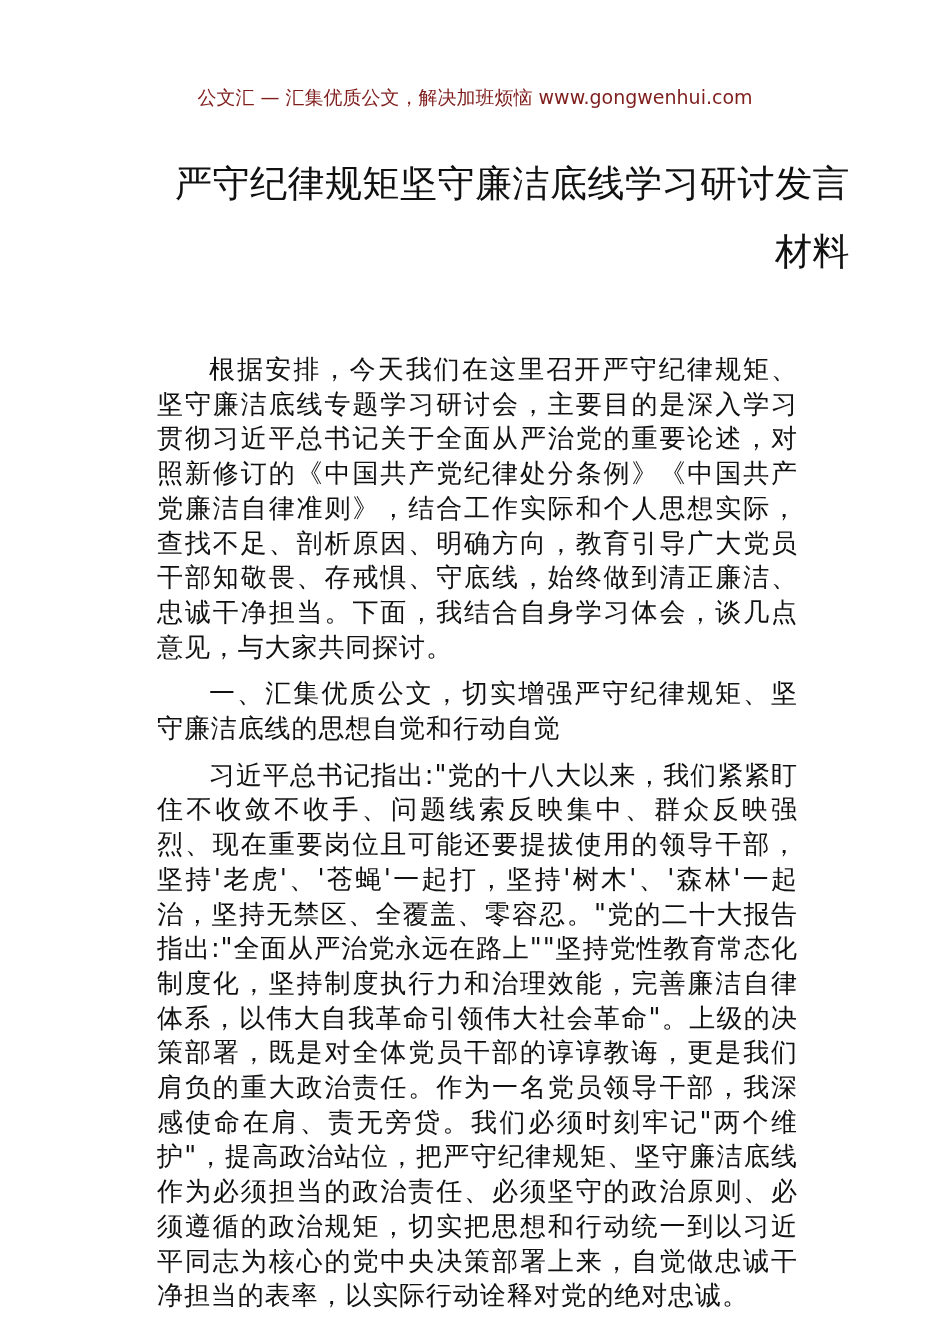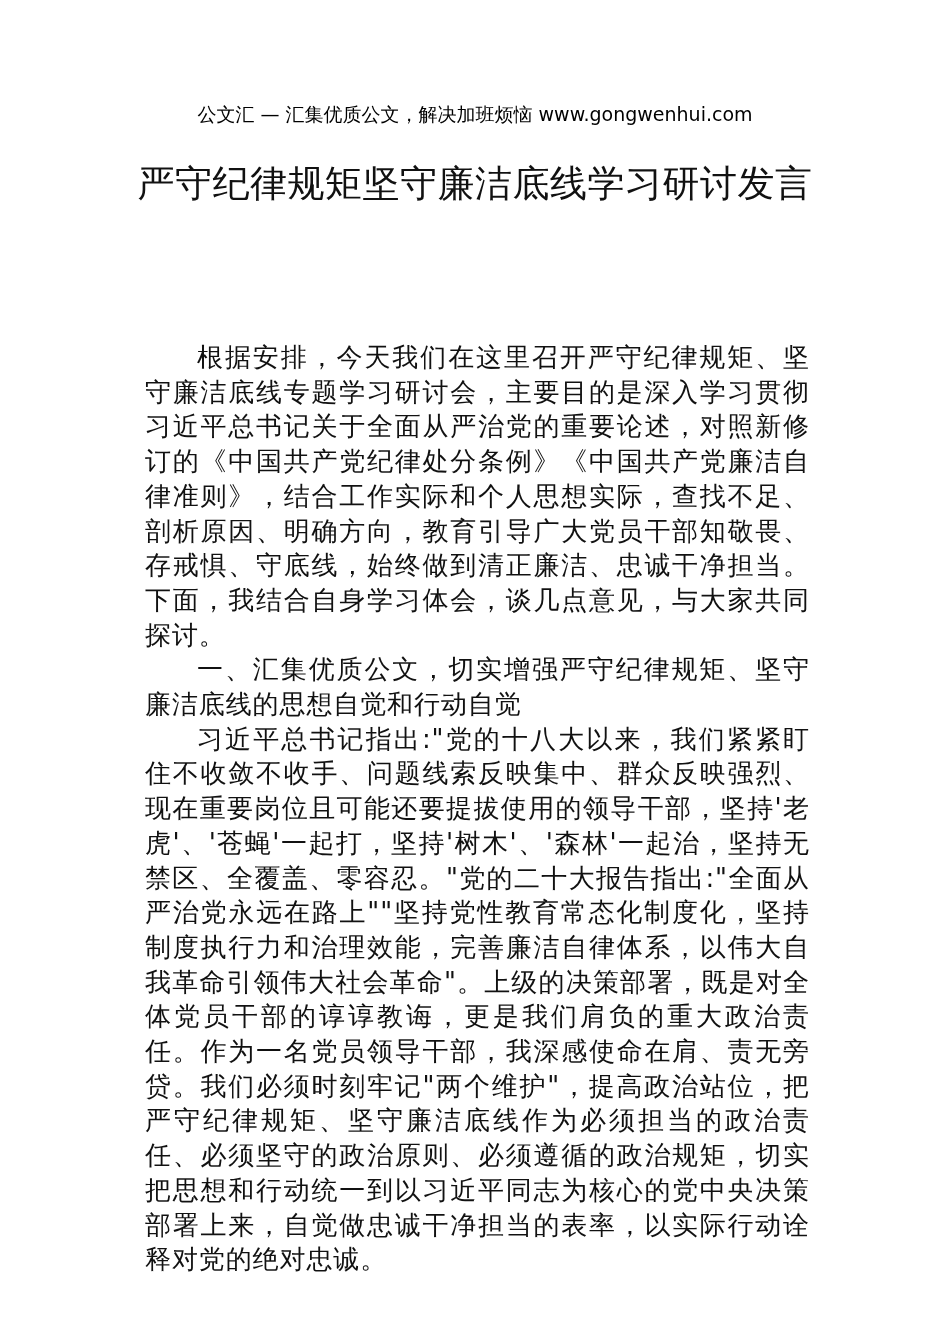--- a/index.html
+++ b/index.html
@@ -16,58 +16,58 @@
       color: #111111;
     }
     .header-banner {
       position: absolute;
       top: 84px;
       left: 0;
       width: 950px;
       text-align: center;
       font-size: 19px;
       line-height: 26px;
-      color: #000000;
+      color: #7f1d1d;
       letter-spacing: 0px;
-      margin-top: 17px;
     }
     .doc-title {
       position: absolute;
       top: 150px;
       left: 100px;
       width: 750px;
-      text-align: center;
+      text-align: right;
       font-size: 37px;
       line-height: 68px;
       color: #111111;
       letter-spacing: 0.5px;
     }
     .doc-body {
       position: absolute;
       top: 340px;
       left: 145px;
       width: 665px;
       font-size: 26px;
       line-height: 34.7px;
       color: #111111;
       text-align: justify;
       text-justify: inter-character;
       letter-spacing: 0.9px;
     }
     .doc-body p {
-      margin: 0;
+      margin: 12px;
       text-indent: 2em;
     }
   </style>
 </head>
 <body>
 
 <div class="header-banner">公文汇 — 汇集优质公文，解决加班烦恼 www.gongwenhui.com</div>
 
 <div class="doc-title">
   <div>严守纪律规矩坚守廉洁底线学习研讨发言</div>
+  <div>材料</div>
 </div>
 
 <div class="doc-body">
   <p>根据安排，今天我们在这里召开严守纪律规矩、坚守廉洁底线专题学习研讨会，主要目的是深入学习贯彻习近平总书记关于全面从严治党的重要论述，对照新修订的《中国共产党纪律处分条例》《中国共产党廉洁自律准则》，结合工作实际和个人思想实际，查找不足、剖析原因、明确方向，教育引导广大党员干部知敬畏、存戒惧、守底线，始终做到清正廉洁、忠诚干净担当。下面，我结合自身学习体会，谈几点意见，与大家共同探讨。</p>
   <p>一、汇集优质公文，切实增强严守纪律规矩、坚守廉洁底线的思想自觉和行动自觉</p>
   <p>习近平总书记指出:"党的十八大以来，我们紧紧盯住不收敛不收手、问题线索反映集中、群众反映强烈、现在重要岗位且可能还要提拔使用的领导干部，坚持'老虎'、'苍蝇'一起打，坚持'树木'、'森林'一起治，坚持无禁区、全覆盖、零容忍。"党的二十大报告指出:"全面从严治党永远在路上""坚持党性教育常态化制度化，坚持制度执行力和治理效能，完善廉洁自律体系，以伟大自我革命引领伟大社会革命"。上级的决策部署，既是对全体党员干部的谆谆教诲，更是我们肩负的重大政治责任。作为一名党员领导干部，我深感使命在肩、责无旁贷。我们必须时刻牢记"两个维护"，提高政治站位，把严守纪律规矩、坚守廉洁底线作为必须担当的政治责任、必须坚守的政治原则、必须遵循的政治规矩，切实把思想和行动统一到以习近平同志为核心的党中央决策部署上来，自觉做忠诚干净担当的表率，以实际行动诠释对党的绝对忠诚。</p>
 </div>
 
 </body></html>

